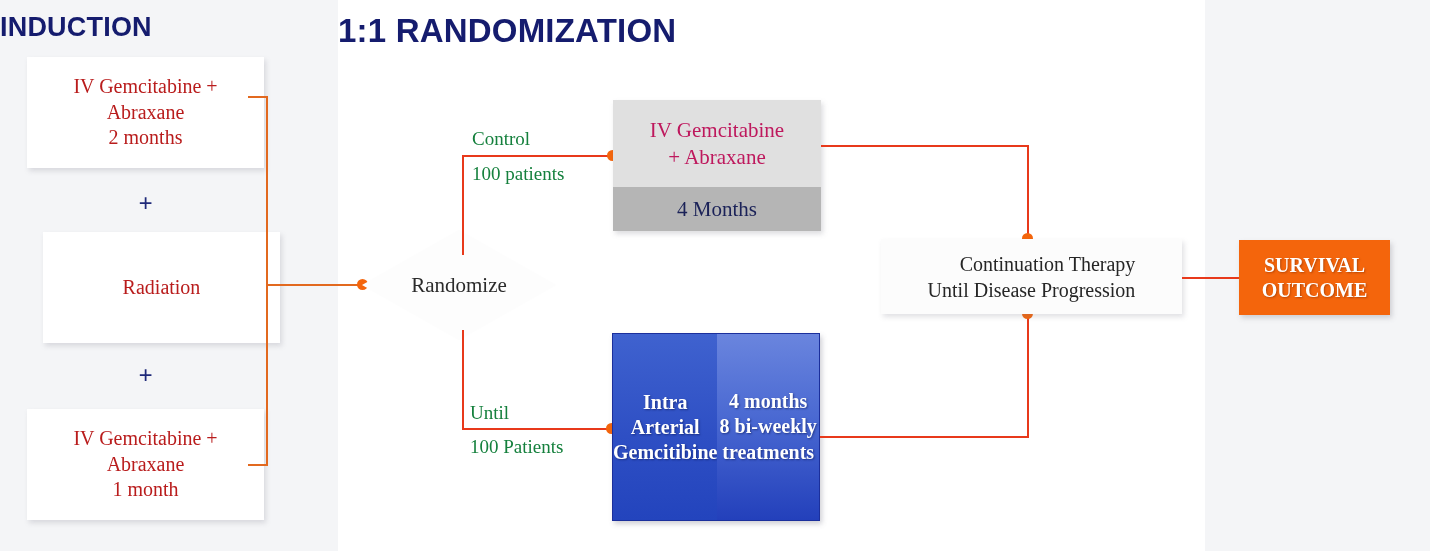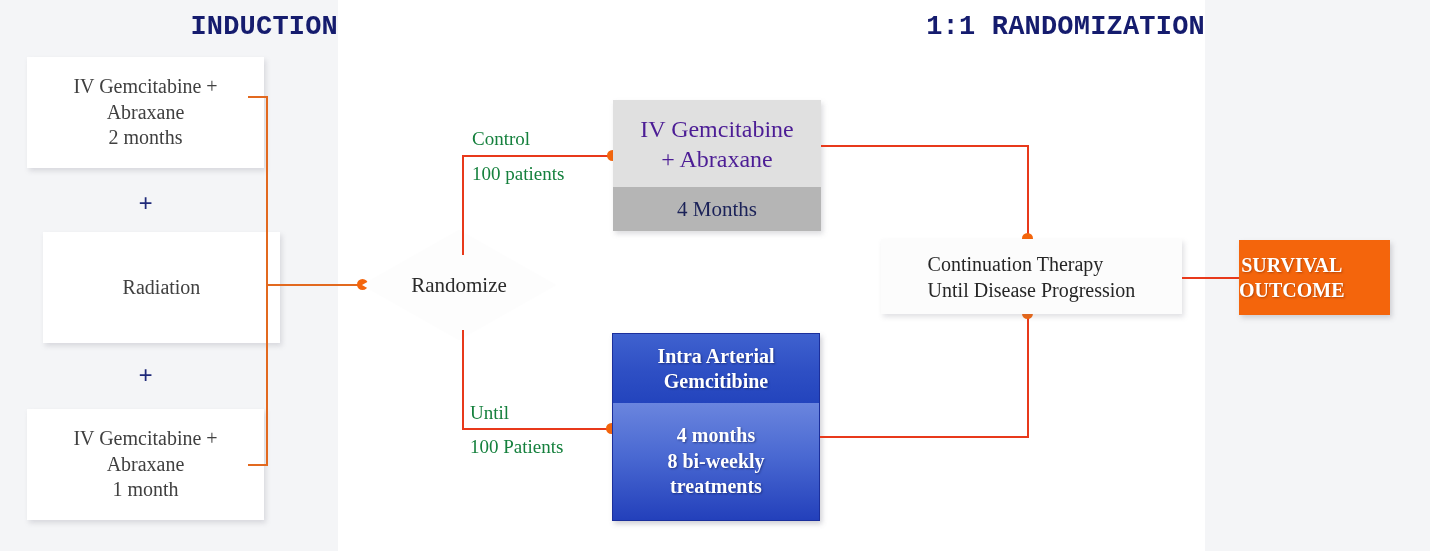--- a/index.html
+++ b/index.html
@@ -12,39 +12,39 @@
   #canvas{position:relative;width:1430px;height:551px;overflow:hidden;background:#ffffff;}
 
   
   .band{position:absolute;top:0;height:551px;background:#f4f5f7;}
   #band-left{left:0;width:338px;}
   #band-right{left:1205px;width:225px;}
 
   
   .col-title{
     position:absolute;
-    font-family:Liberation Mono, monospace;
+    font-family:Liberation Sans, sans-serif;
     font-weight:bold;
     color:#151c6e;
-    text-align:right;
+    text-align:left;
     white-space:nowrap;
     letter-spacing:.2px;
   }
   #title-induction{left:0;width:338px;top:12px;font-size:27px;}
-  #title-random{left:338px;width:867px;top:12px;font-size:27px;}
+  #title-random{left:338px;width:867px;top:12px;font-size:33px;}
   #title-endpoint{left:1205px;width:225px;top:12px;font-size:27px;}
 
   
   .card{
     position:absolute;
     background:#ffffff;
     box-shadow:2px 3px 5px rgba(120,120,130,.22);
     display:flex;align-items:center;justify-content:center;
     text-align:center;
-    color:#404040;
+    color:#b91c1c;
     font-size:20px;
     line-height:1.28;
     font-family:"Liberation Serif", serif;
   }
   #card-induction-1{left:27px;top:57px;width:237px;height:111px;}
   #card-induction-2{left:43px;top:232px;width:237px;height:111px;}
   #card-induction-3{left:27px;top:409px;width:237px;height:111px;}
 
   .plus{
     position:absolute;left:27px;width:237px;
@@ -115,33 +115,33 @@
 
   
   #box-control{
     position:absolute;left:613px;top:100px;width:208px;height:131px;
     box-shadow:2px 3px 5px rgba(120,120,130,.25);
     display:flex;flex-direction:column;
   }
   #box-control .seg-top{
     flex:0 0 87px;background:#e0e0e0;
     display:flex;align-items:center;justify-content:center;
-    text-align:center;color:#4c1d95;font-size:24px;line-height:1.25;
+    text-align:center;color:#be185d;font-size:21px;line-height:1.25;
   }
   #box-control .seg-bot{
     flex:1;background:#b5b5b5;
     display:flex;align-items:center;justify-content:center;
     text-align:center;color:#1b2258;font-size:21px;
   }
 
   
   #box-test{
     position:absolute;left:612px;top:333px;width:208px;height:188px;
     box-shadow:2px 3px 5px rgba(100,100,120,.30);
-    display:flex;flex-direction:column;
+    display:flex;flex-direction:row;
     border:1px solid #1b2f9c;
     box-sizing:border-box;
   }
   #box-test .seg-top{
     flex:0 0 69px;
     background:linear-gradient(to bottom,#3f62cf 0%,#2e4fc4 55%,#2344bd 100%);
     display:flex;align-items:center;justify-content:center;
     text-align:center;color:#ffffff;font-size:20px;line-height:1.25;
     font-weight:bold;
     text-shadow:1px 1px 2px rgba(10,20,80,.55);
@@ -154,29 +154,29 @@
     font-weight:bold;
     text-shadow:1px 1px 2px rgba(10,20,80,.55);
   }
 
   
   #box-continuation{
     position:absolute;left:881px;top:239px;width:301px;height:75px;
     background:#fcfcfc;
     box-shadow:2px 3px 5px rgba(120,120,130,.22);
     display:flex;align-items:center;justify-content:center;
-    text-align:left;color:#262626;font-size:20px;line-height:1.3;
+    text-align:right;color:#262626;font-size:20px;line-height:1.3;
   }
 
   
   #box-outcome{
     position:absolute;left:1239px;top:240px;width:151px;height:75px;
     background:#f4650c;
     box-shadow:2px 3px 5px rgba(120,120,130,.30);
-    display:flex;align-items:center;justify-content:flex-start;
+    display:flex;align-items:center;justify-content:center;
     text-align:center;color:#ffffff;font-size:20px;font-weight:bold;
     line-height:1.22;
     text-shadow:1px 1px 2px rgba(120,40,0,.5);
     font-family:"Liberation Serif", serif;
   }
 </style>
 </head>
 <body>
 
 <div id="canvas">

